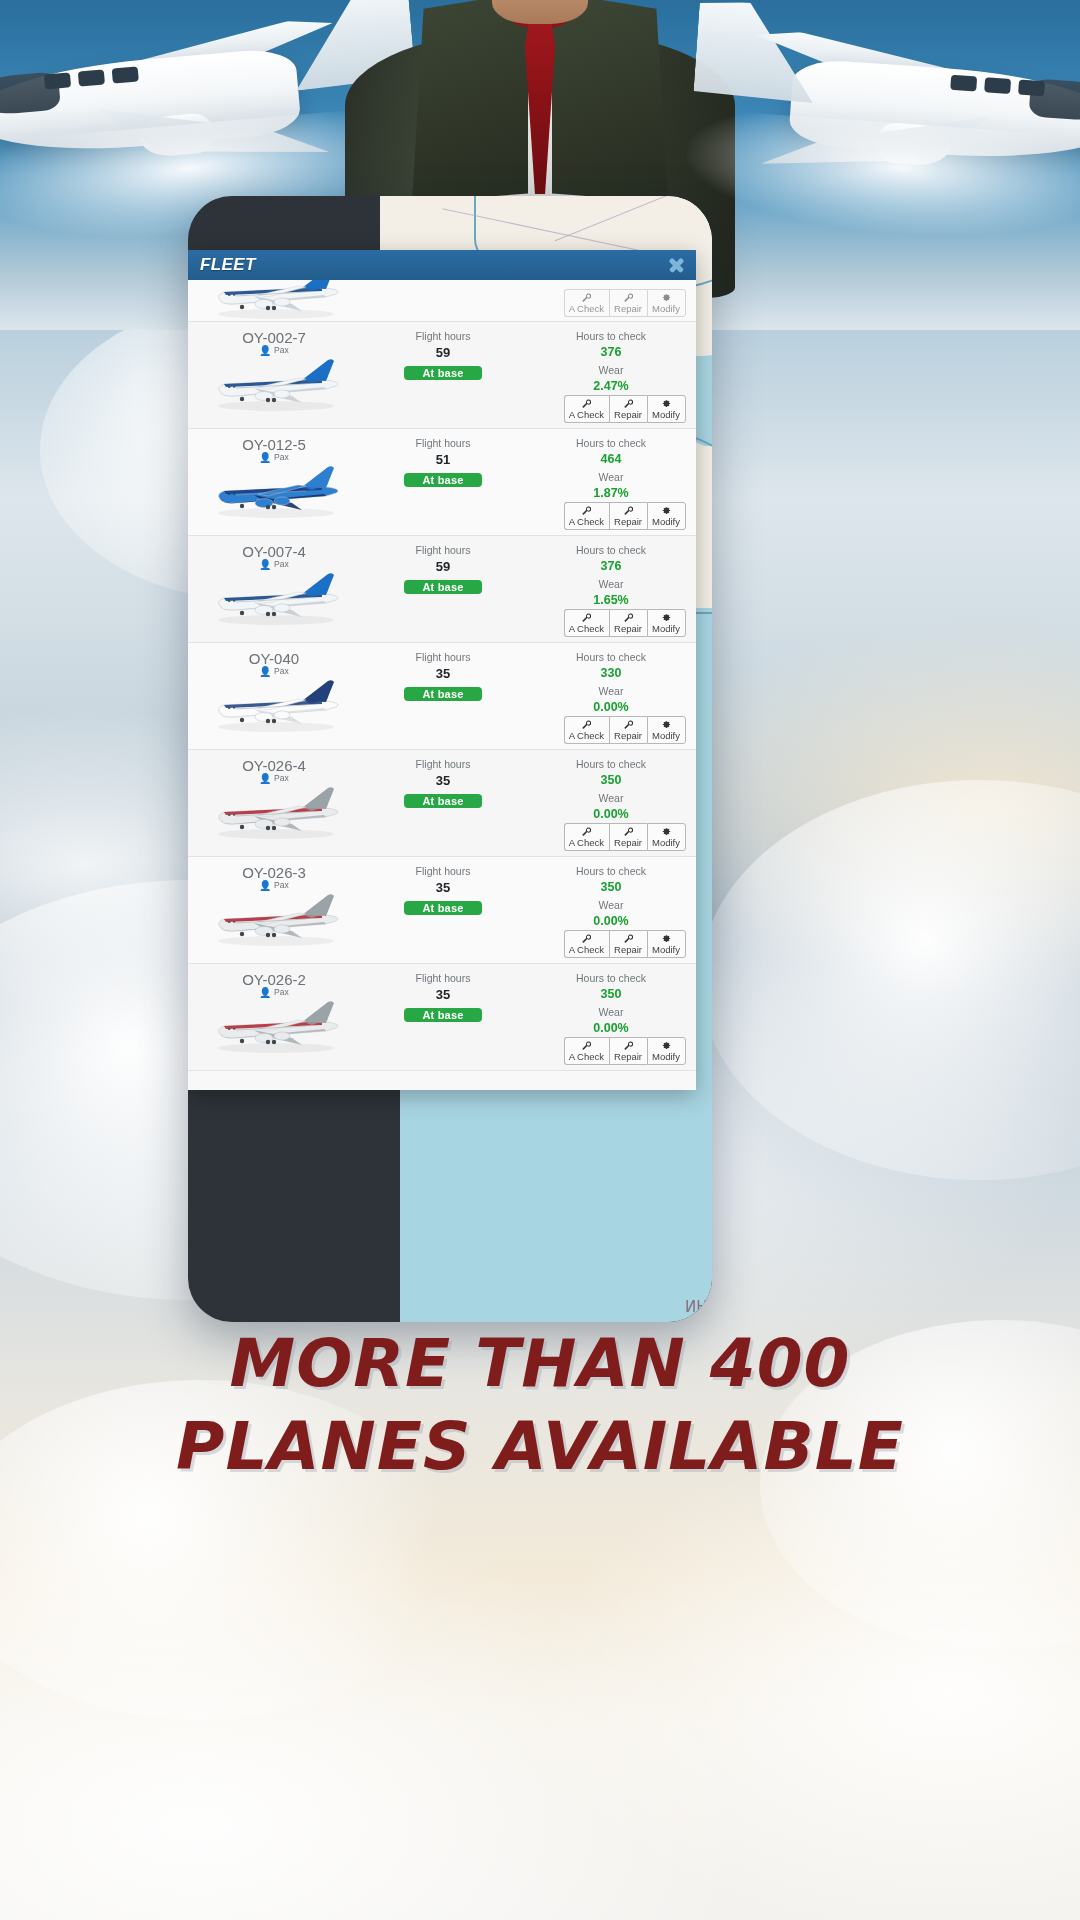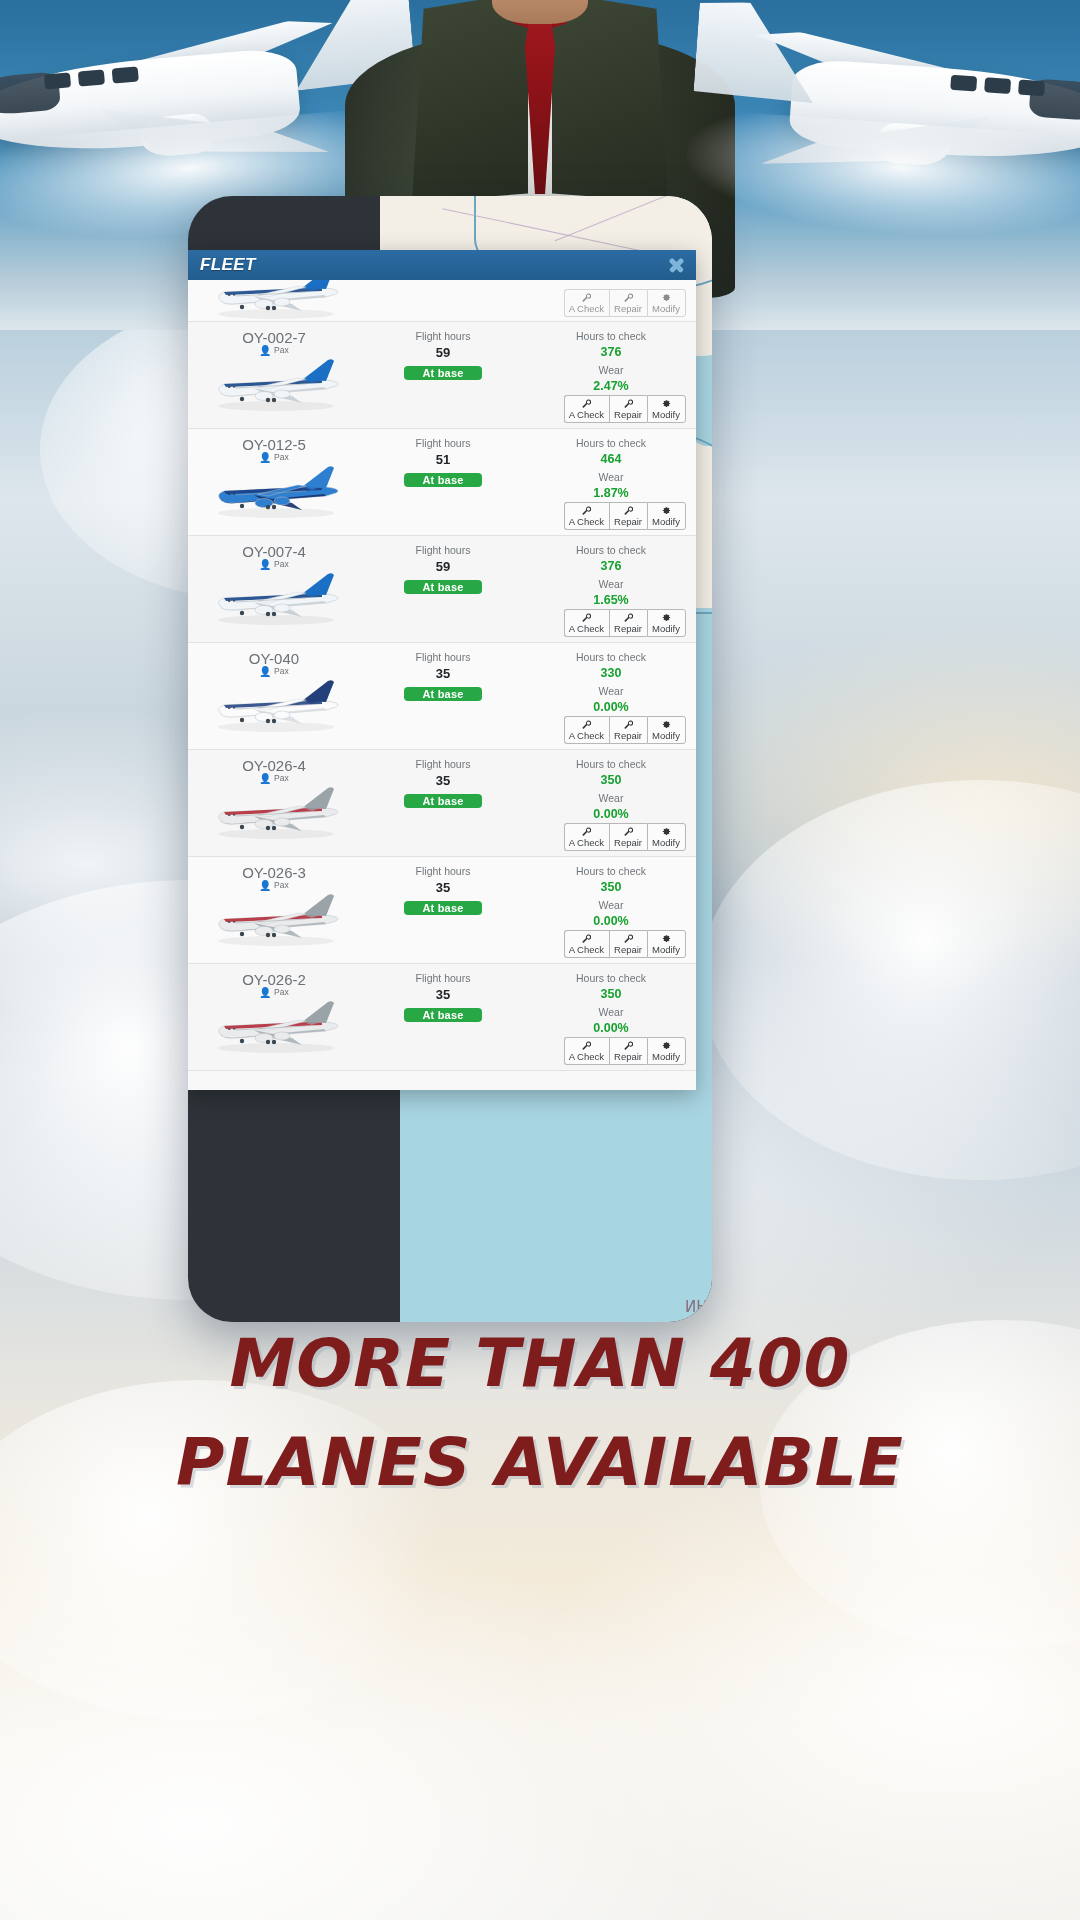--- a/index.html
+++ b/index.html
@@ -217,21 +217,21 @@
   
   .promo {
     position: absolute; left: 0; top: 1330px; width: 1080px; text-align: center;
   }
   .promo-line {
     font-family: "DejaVu Sans", sans-serif;
     font-size: 66px; font-weight: bold; font-style: italic;
     color: #7f1d1d; letter-spacing: 1px; line-height: 1.02;
     text-shadow: 3px 3px 0 rgba(150,160,175,.35);
   }
-  .promo-line.second { margin-top: 32px; }
+  .promo-line.second { margin-top: 16px; }
 </style>
 </head>
 <body>
 
 <div class="bg-sky"></div>
 <div class="cloud" style="left:-120px;top:880px;width:620px;height:420px;"></div>
 <div class="cloud" style="left:700px;top:780px;width:560px;height:400px;"></div>
 <div class="cloud" style="left:-60px;top:1380px;width:520px;height:340px;"></div>
 <div class="cloud" style="left:760px;top:1320px;width:480px;height:330px;"></div>
 <div class="cloud" style="left:40px;top:300px;width:420px;height:300px;"></div>

